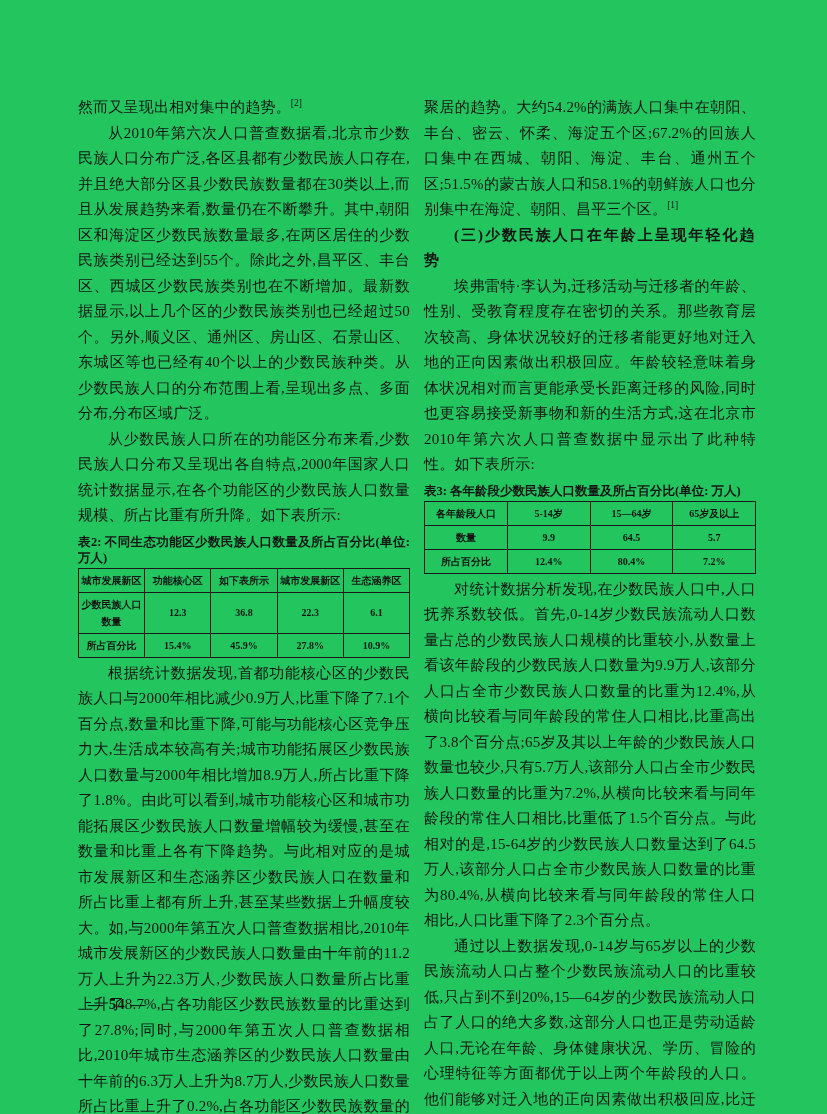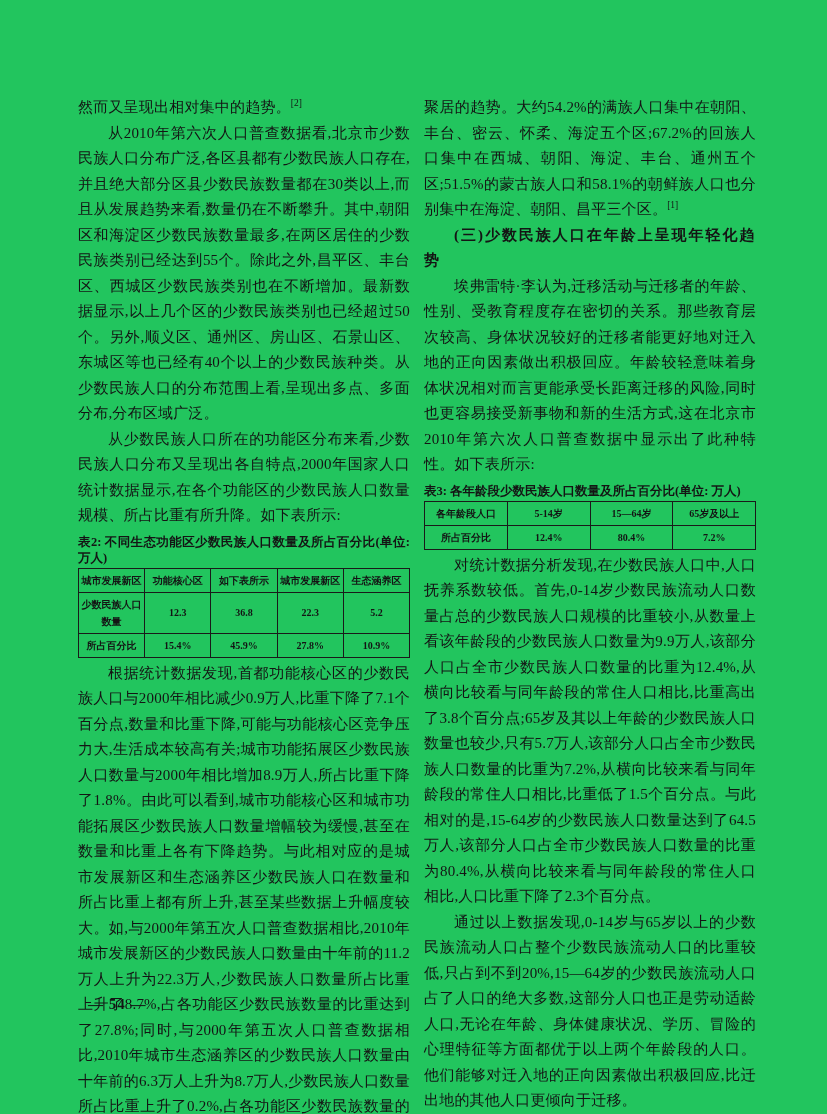--- a/index.html
+++ b/index.html
@@ -110,21 +110,21 @@
           <td>功能核心区</td>
           <td>如下表所示</td>
           <td>城市发展新区</td>
           <td>生态涵养区</td>
         </tr>
         <tr>
           <td>少数民族人口数量</td>
           <td>12.3</td>
           <td>36.8</td>
           <td>22.3</td>
-          <td>5.2</td>
+          <td>6.1</td>
         </tr>
         <tr>
           <td>所占百分比</td>
           <td>15.4%</td>
           <td>45.9%</td>
           <td>27.8%</td>
           <td>10.9%</td>
         </tr>
       </tbody>
         </table>
@@ -141,20 +141,26 @@
       <div class="tbl-caption">表3: 各年龄段少数民族人口数量及所占百分比(单位: 万人)</div>
       <table class="dtable">
         <tbody>
             <tr>
           <td>各年龄段人口</td>
           <td>5-14岁</td>
           <td>15—64岁</td>
           <td>65岁及以上</td>
         </tr>
         <tr>
+          <td>数量</td>
+          <td>9.9</td>
+          <td>64.5</td>
+          <td>5.7</td>
+        </tr>
+        <tr>
           <td>所占百分比</td>
           <td>12.4%</td>
           <td>80.4%</td>
           <td>7.2%</td>
         </tr>
       </tbody>
         </table>
 
       <p>对统计数据分析发现,在少数民族人口中,人口抚养系数较低。首先,0-14岁少数民族流动人口数量占总的少数民族人口规模的比重较小,从数量上看该年龄段的少数民族人口数量为9.9万人,该部分人口占全市少数民族人口数量的比重为12.4%,从横向比较看与同年龄段的常住人口相比,比重高出了3.8个百分点;65岁及其以上年龄的少数民族人口数量也较少,只有5.7万人,该部分人口占全市少数民族人口数量的比重为7.2%,从横向比较来看与同年龄段的常住人口相比,比重低了1.5个百分点。与此相对的是,15-64岁的少数民族人口数量达到了64.5万人,该部分人口占全市少数民族人口数量的比重为80.4%,从横向比较来看与同年龄段的常住人口相比,人口比重下降了2.3个百分点。</p>
       <p>通过以上数据发现,0-14岁与65岁以上的少数民族流动人口占整个少数民族流动人口的比重较低,只占到不到20%,15—64岁的少数民族流动人口占了人口的绝大多数,这部分人口也正是劳动适龄人口,无论在年龄、身体健康状况、学历、冒险的心理特征等方面都优于以上两个年龄段的人口。他们能够对迁入地的正向因素做出积极回应,比迁出地的其他人口更倾向于迁移。</p>

